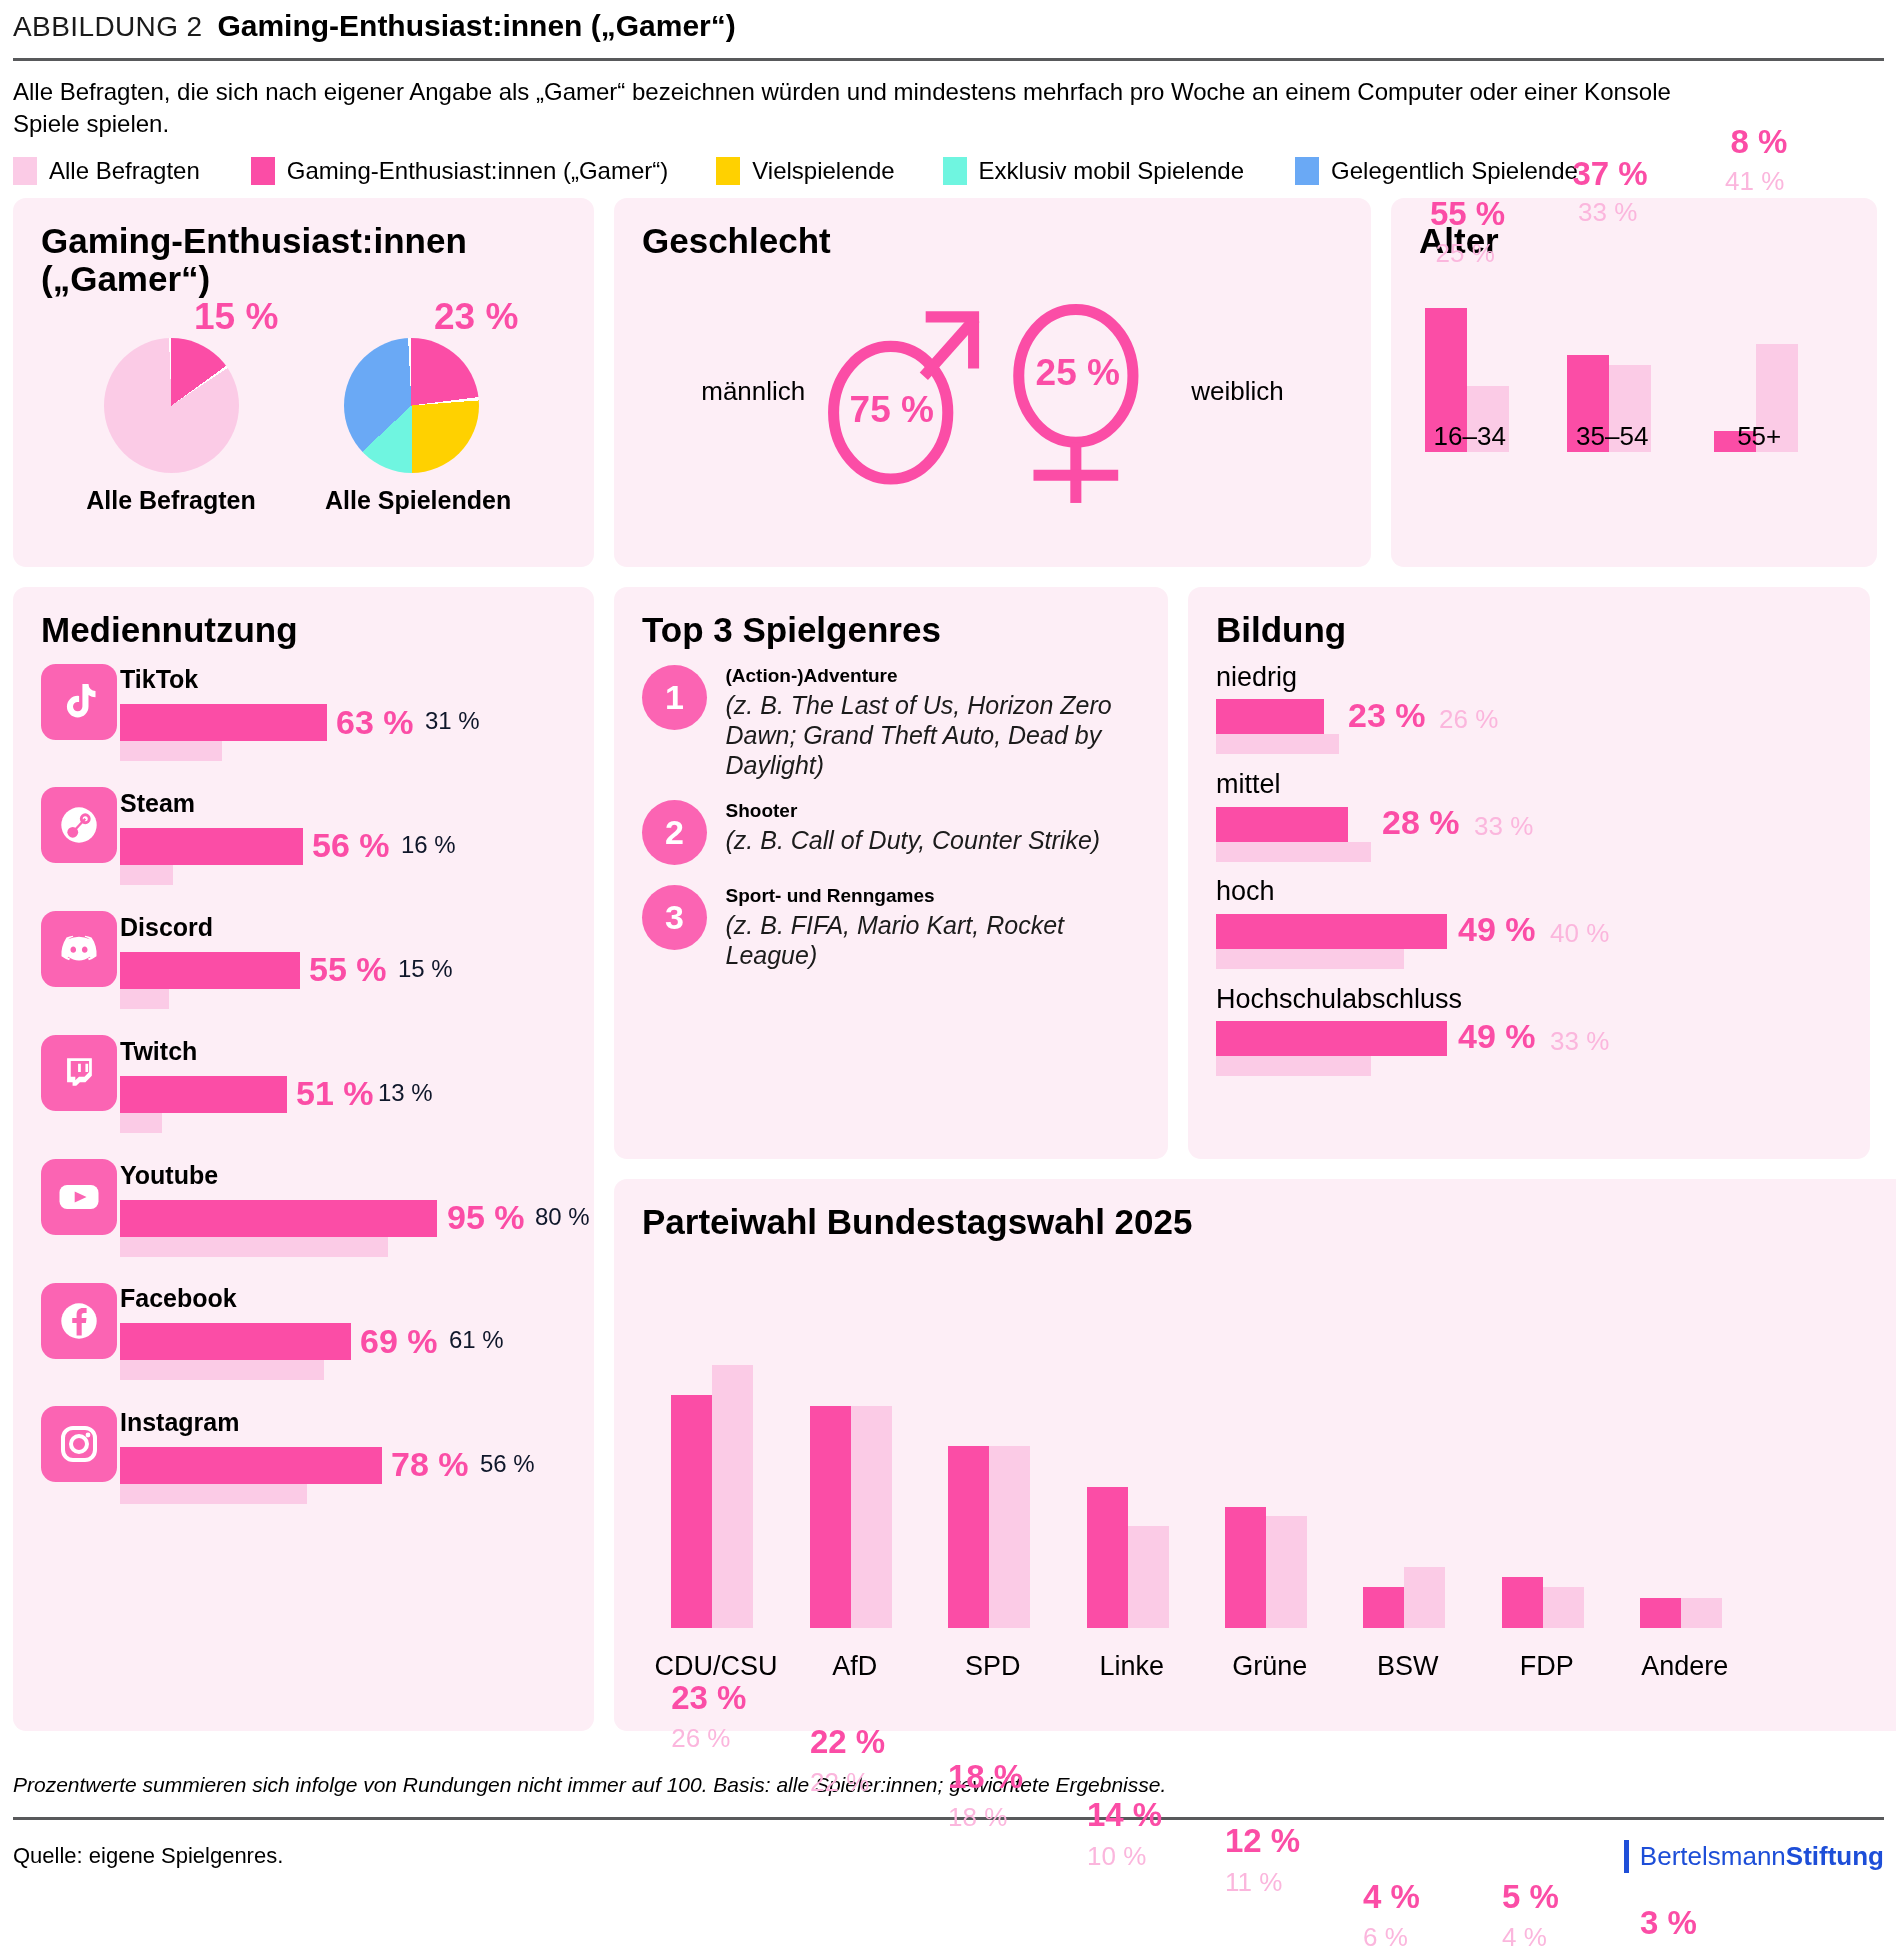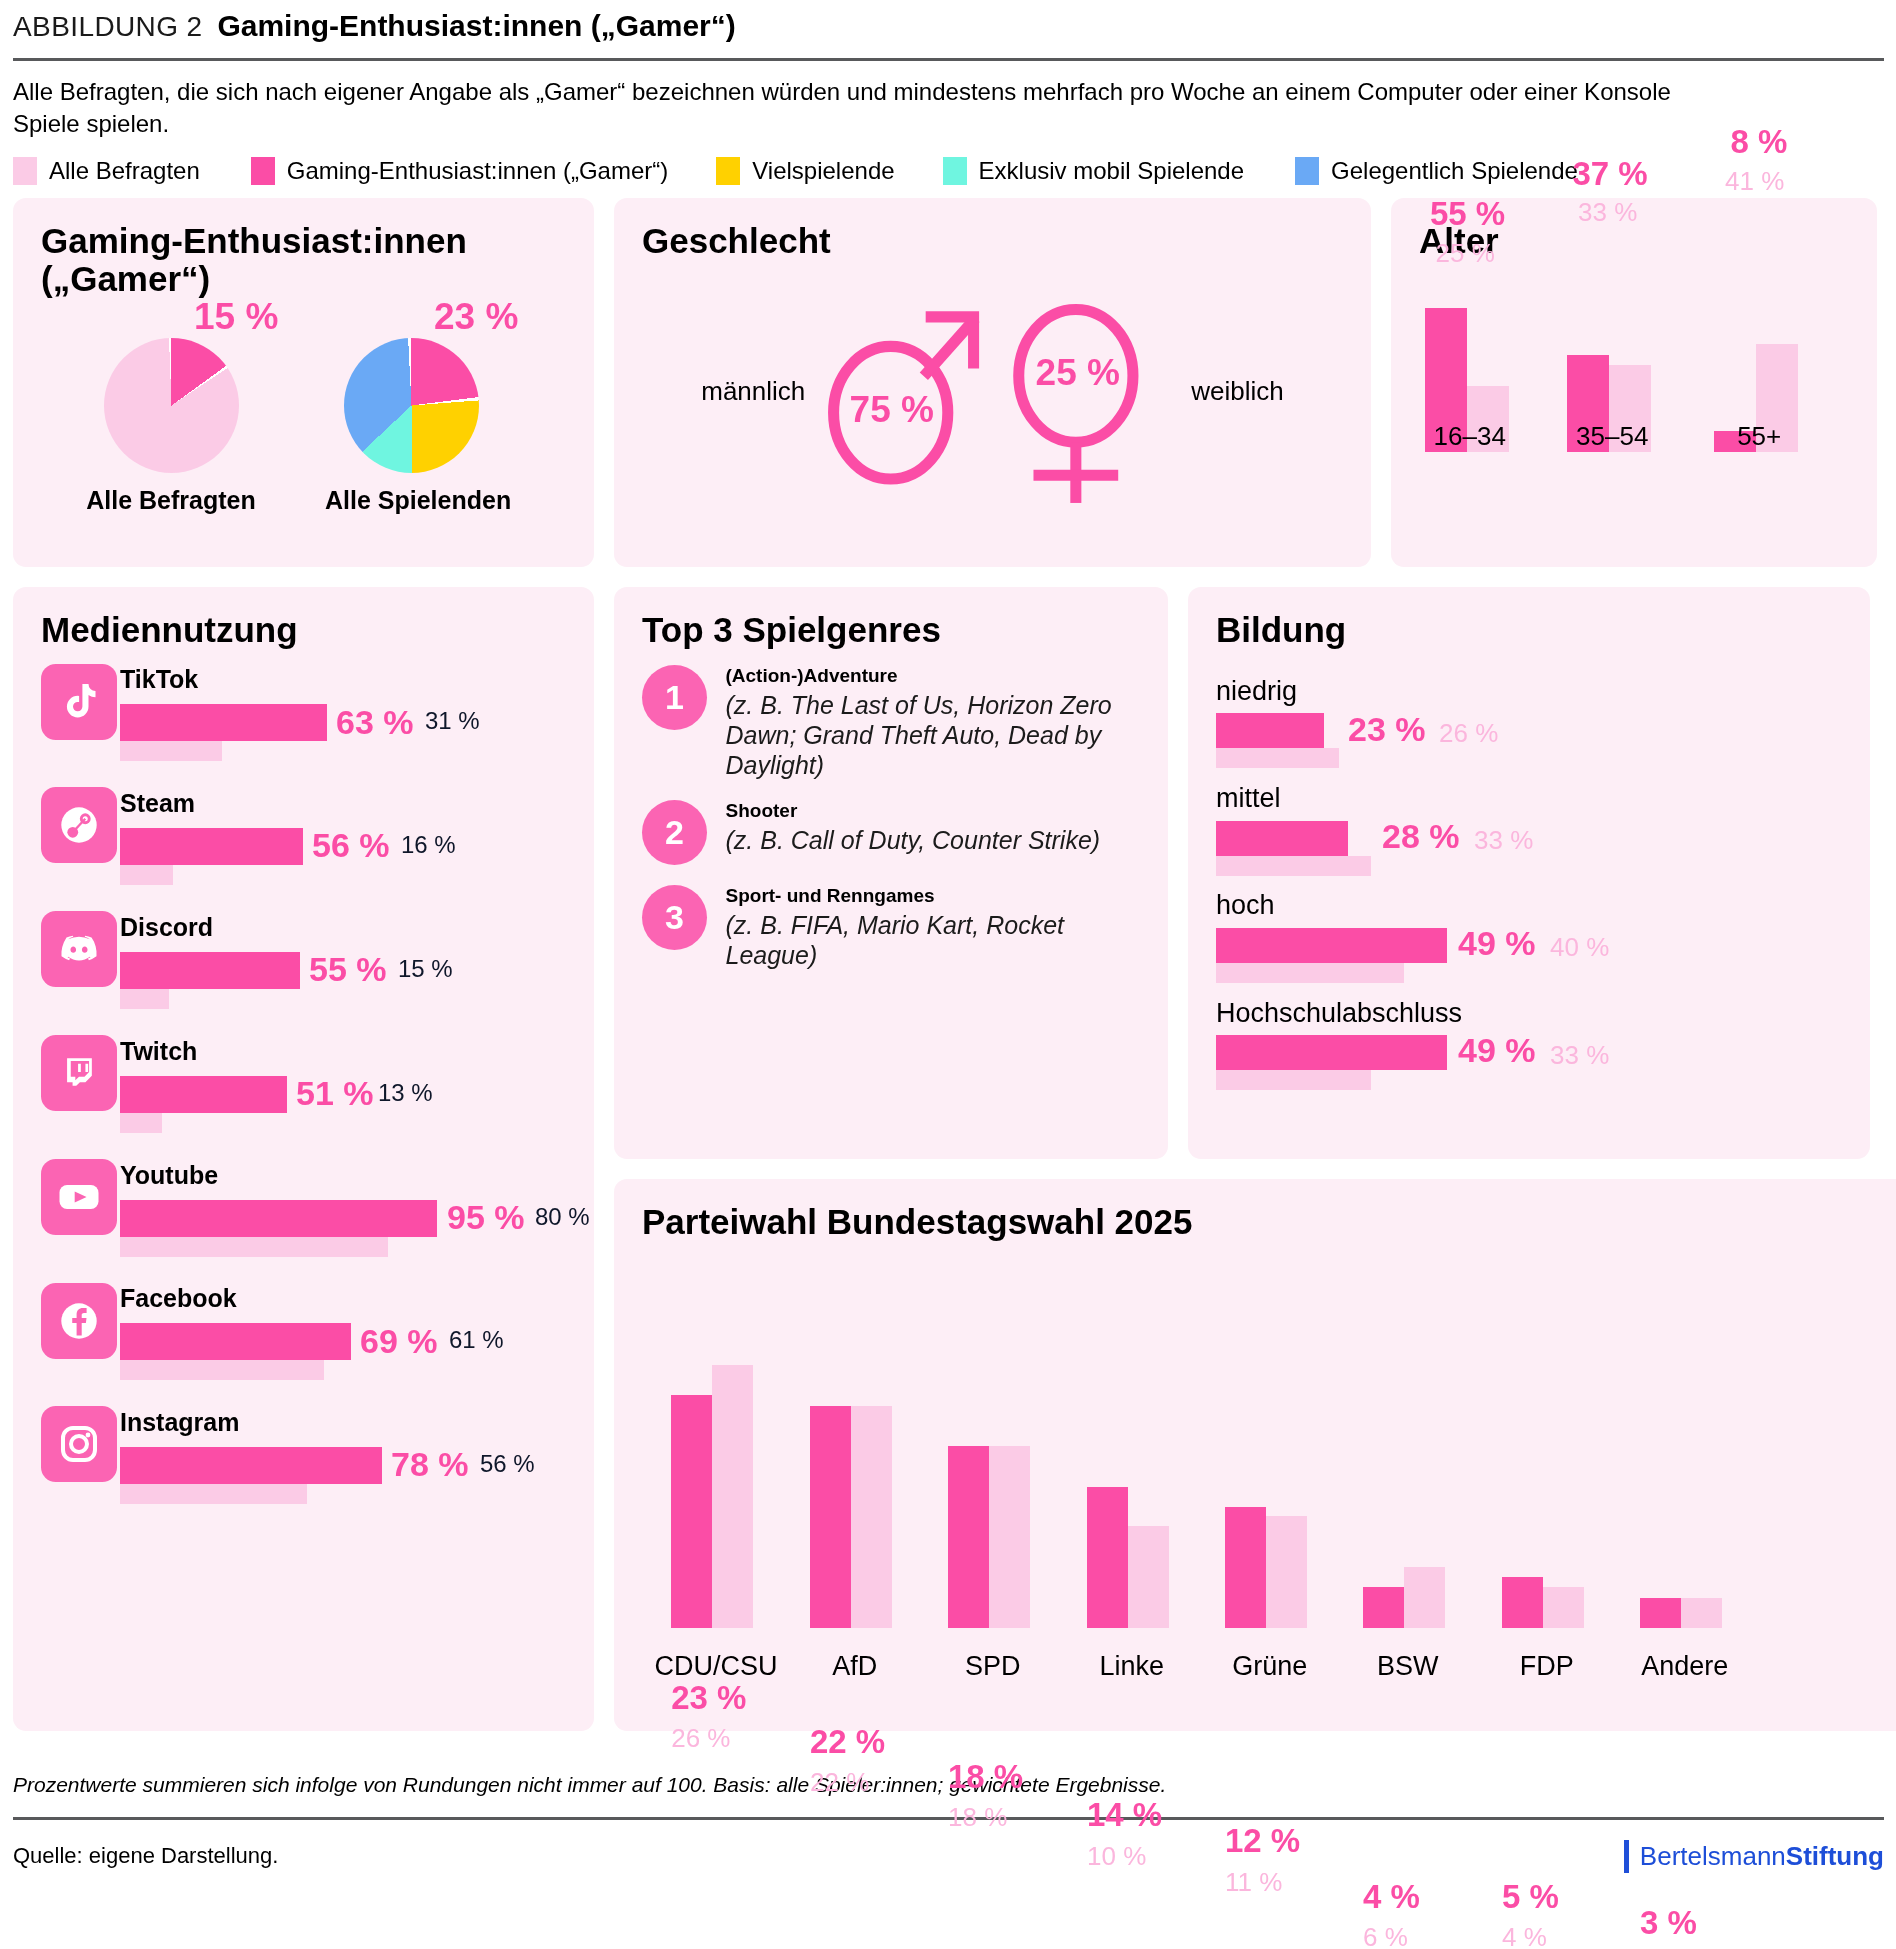--- a/index.html
+++ b/index.html
@@ -87,21 +87,21 @@
   .c-genres { width: 554px; height: 572px; padding: 24px 28px; }
   .gen-list { margin-top: 16.6px; }
   .gen-item { display: flex; gap: 18.5px; margin-bottom: 20px; }
   .gen-num { width: 65px; height: 65px; border-radius: 50%; background: #fb64b3; color: #fff;
              font-size: 34px; font-weight: 700; display: flex; align-items: center; justify-content: center; flex: 0 0 auto; }
   .gen-t { font-size: 19px; font-weight: 700; }
   .gen-x { font-size: 25px; font-style: italic; line-height: 1.2; margin-top: 2.8px; color: #1b1b1b; }
 
   
   .c-bild { width: 682px; height: 572px; padding: 24px 28px; }
-  .bild-list { margin-top: 27px; }
+  .bild-list { margin-top: 13px; }
   .bild-item { margin-bottom: 14.8px; }
   .bi-name { font-size: 27px; }
   .bi-bars { margin-top: 6.5px; position: relative; height: 55px; }
   .bi-b1 { height: 35px; background: #fb4da6; }
   .bi-b2 { height: 20px; background: #fbcbe6; }
   .bi-v1 { position: absolute; top: -3.7px; font-size: 34px; font-weight: 700; color: #fb4da6; white-space: nowrap; }
   .bi-v2 { position: absolute; top: 4.6px; font-size: 26px; color: #fbb6dd; white-space: nowrap; }
 
   
   .c-partei { width: 1409px; height: 552px; padding: 24px 28px; }
@@ -537,21 +537,21 @@
           </div>
 
         </div>
       </div>
     </div>
   </div>
 
   <div class="note">Prozentwerte summieren sich infolge von Rundungen nicht immer auf 100. Basis: alle Spieler:innen; gewichtete Ergebnisse.</div>
   <div class="frule"></div>
   <div class="foot">
-    <div class="foot-src">Quelle: eigene Darstellung.</div>
+    <div class="foot-src">Quelle: eigene Spielgenres.</div>
     <div class="brand">
       <span class="brand-bar"></span>
       <span class="brand-t"><span>Bertelsmann</span><b>Stiftung</b></span>
     </div>
   </div>
 
 </div>
 
 
 </body></html>

